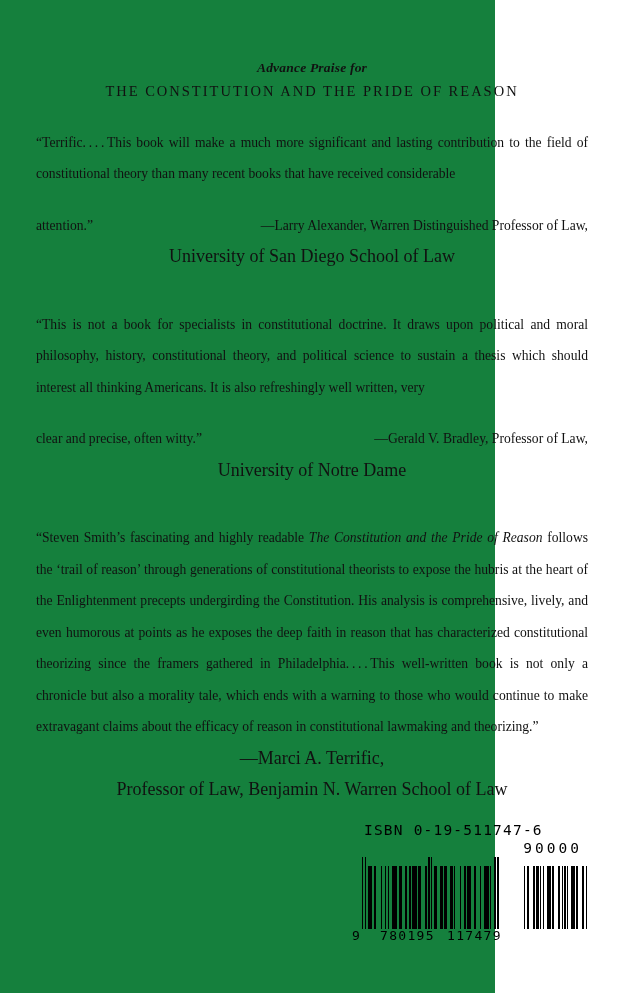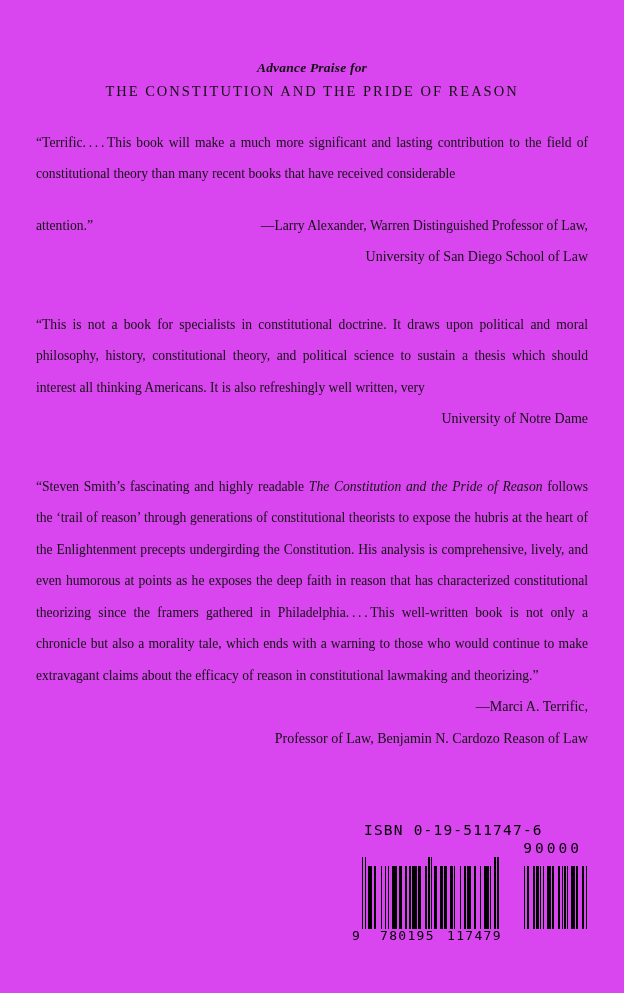--- a/index.html
+++ b/index.html
@@ -12,23 +12,23 @@
     height: 993px;
     position: relative;
     font-family: "Liberation Serif", "DejaVu Serif", serif;
     color: #111111;
     overflow: hidden;
   }
 
   .page {
     position: absolute;
     left: 0; top: 0;
-    width: 624px;
+    width: 495px;
     height: 993px;
-    background: #d946ef;
+    background: #15803d;
   }
 
   .content {
     position: absolute;
     left: 36px;
     top: 60px;
     width: 552px;
   }
 
   
@@ -72,23 +72,23 @@
     justify-content: space-between;
     align-items: baseline;
     font-size: 13.6px;
     line-height: 31.5px;
     margin-top: 20px;
   }
   .tail-left { white-space: nowrap; }
   .tail-right { white-space: nowrap; }
 
   .attrib-line {
-    font-size: 14px;
+    font-size: 18px;
     line-height: 31.5px;
-    text-align: right;
+    text-align: center;
   }
 
   .quote-block.third .quote-text { margin-bottom: 0; }
   .quote-block.third .attrib-line:first-of-type { margin-top: 10px; }
 
   
   #quote-1 { margin-top: 8px; margin-bottom: 36px; }
   #quote-2 { margin-bottom: 36px; }
   #quote-3 { margin-bottom: 0; }
 
@@ -177,29 +177,33 @@
       <div class="quote-text">“Terrific. . . . This book will make a much more significant and lasting contribution to the field of constitutional theory than many recent books that have received considerable</div>
       <div class="tail-line">
         <span class="tail-left">attention.”</span>
         <span class="tail-right">—Larry Alexander, Warren Distinguished Professor of Law,</span>
       </div>
       <div class="attrib-line">University of San Diego School of Law</div>
     </div>
 
     <div class="quote-block" id="quote-2">
       <div class="quote-text">“This is not a book for specialists in constitutional doctrine. It draws upon political and moral philosophy, history, constitutional theory, and political science to sustain a thesis which should interest all thinking Americans. It is also refreshingly well written, very</div>
+      <div class="tail-line">
+        <span class="tail-left">clear and precise, often witty.”</span>
+        <span class="tail-right">—Gerald V. Bradley, Professor of Law,</span>
+      </div>
       <div class="attrib-line">University of Notre Dame</div>
     </div>
 
     <div class="quote-block third" id="quote-3">
       <div class="quote-text">
         <span>“Steven Smith’s fascinating and highly readable </span><span class="booktitle">The Constitution and the Pride of Reason</span><span> follows the ‘trail of reason’ through generations of constitutional theorists to expose the hubris at the heart of the Enlightenment precepts undergirding the Constitution. His analysis is comprehensive, lively, and even humorous at points as he exposes the deep faith in reason that has characterized constitutional theorizing since the framers gathered in Philadelphia. . . . This well-written book is not only a chronicle but also a morality tale, which ends with a warning to those who would continue to make extravagant claims about the efficacy of reason in constitutional lawmaking and theorizing.”</span>
       </div>
       <div class="attrib-line">—Marci A. Terrific,</div>
-      <div class="attrib-line">Professor of Law, Benjamin N. Cardozo Reason of Law</div>
+      <div class="attrib-line">Professor of Law, Benjamin N. Warren School of Law</div>
     </div>
 
   </div>
 
   <div class="barcode-area">
     <div class="isbn-text">ISBN 0-19-511747-6</div>
     <div class="addon-number">90000</div>
 
     <div class="barcodes">
       <div class="ean13">

